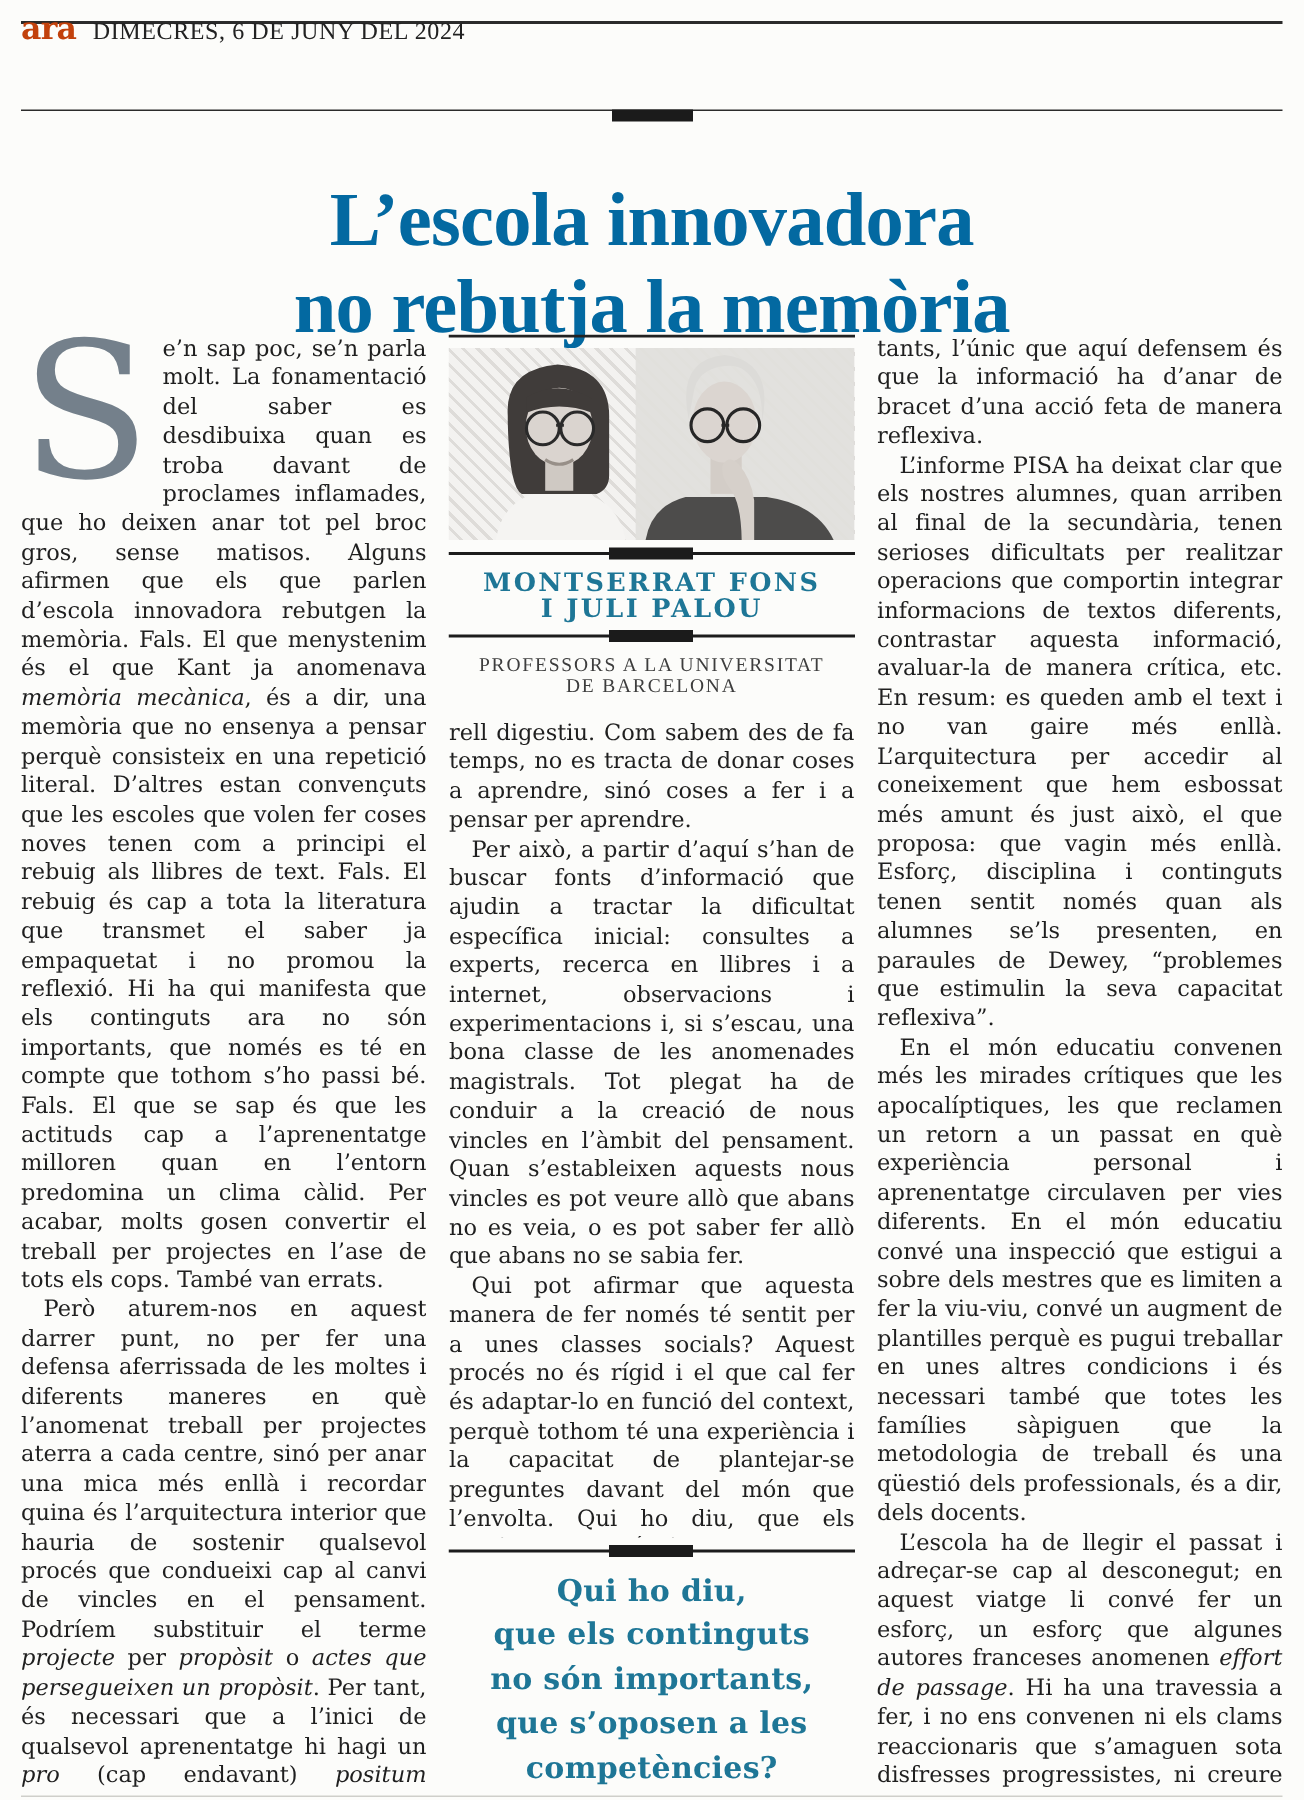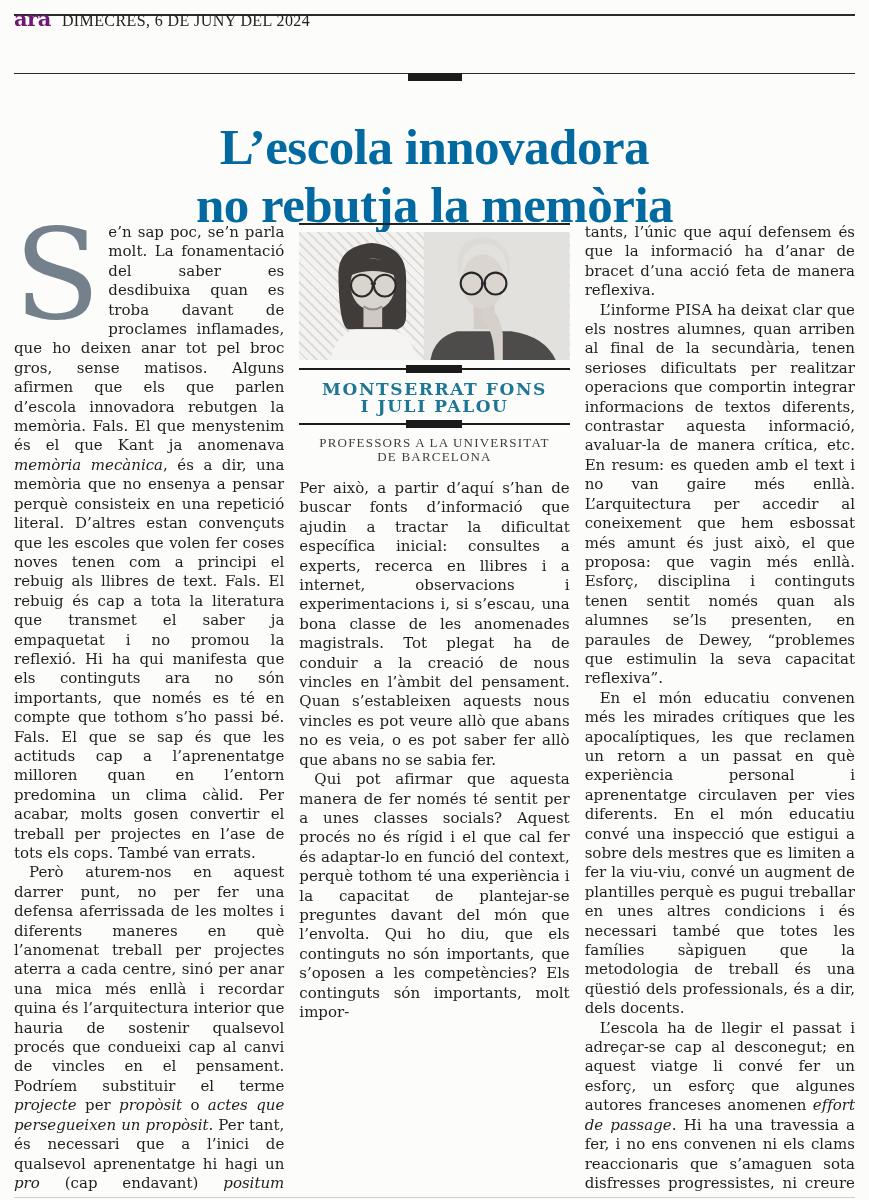--- a/index.html
+++ b/index.html
@@ -16,21 +16,21 @@
   }
 
   
   .masthead{
     position:absolute;top:0;left:14px;right:14px;height:16px;
     border-bottom:2px solid var(--rule-dark);
     white-space:nowrap;
   }
   .brand{
     font-weight:bold;font-size:21px;line-height:14px;letter-spacing:-0.5px;
-    display:inline-block;vertical-align:baseline;color:#701a75;margin-top:12px;
+    display:inline-block;vertical-align:baseline;color:#c2410c;margin-top:12px;
   }
   .mast-date{
     font-family:"Liberation Serif", serif;
     font-size:16px;line-height:14px;letter-spacing:0.4px;
     display:inline-block;vertical-align:baseline;margin-left:6px;color:#222;
   }
 
   
   .article-rule{
     position:absolute;top:73px;left:14px;right:14px;height:0;
@@ -154,24 +154,29 @@
         <path d="M196,128 L196,100 Q194,86 186,77 Q180,71 176,77 Q174,84 180,92 Q188,101 188,128 Z" fill="#d6d0ca"></path>
       </svg>
     </div>
 
     <div class="bar-rule"></div>
     <div class="authors">MONTSERRAT FONS<br>I JULI PALOU</div>
     <div class="bar-rule"></div>
     <div class="role">PROFESSORS A LA UNIVERSITAT<br>DE BARCELONA</div>
 
     <div class="col2-text">
+        <p><span>rell digestiu. Com sabem des de fa temps, no es tracta de donar coses a aprendre, sinó coses a fer i a pensar per aprendre.</span></p>
         <p><span>Per això, a partir d’aquí s’han de buscar fonts d’informació que ajudin a tractar la dificultat específica inicial: consultes a experts, recerca en llibres i a internet, observacions i experimentacions i, si s’escau, una bona classe de les anomenades magistrals. Tot plegat ha de conduir a la creació de nous vincles en l’àmbit del pensament. Quan s’estableixen aquests nous vincles es pot veure allò que abans no es veia, o es pot saber fer allò que abans no se sabia fer.</span></p>
         <p><span>Qui pot afirmar que aquesta manera de fer només té sentit per a unes classes socials? Aquest procés no és rígid i el que cal fer és adaptar-lo en funció del context, perquè tothom té una experiència i la capacitat de plantejar-se preguntes davant del món que l’envolta. Qui ho diu, que els continguts no són importants, que s’oposen a les competències? Els continguts són importants, molt impor-</span></p>
       </div>
 
+    <div class="pullquote">
+      <div class="bar-rule"></div>
+      <div class="quote">Qui ho diu,<br>que els continguts<br>no són importants,<br>que s’oposen a les<br>competències?</div>
+    </div>
   </div>
 
   <div class="col">
     <div style="display:contents"><p><span>tants, l’únic que aquí defensem és que la informació ha d’anar de bracet d’una acció feta de manera reflexiva.</span></p><p><span>L’informe PISA ha deixat clar que els nostres alumnes, quan arriben al final de la secundària, tenen serioses dificultats per realitzar operacions que comportin integrar informacions de textos diferents, contrastar aquesta informació, avaluar-la de manera crítica, etc. En resum: es queden amb el text i no van gaire més enllà. L’arquitectura per accedir al coneixement que hem esbossat més amunt és just això, el que proposa: que vagin més enllà. Esforç, disciplina i continguts tenen sentit només quan als alumnes se’ls presenten, en paraules de Dewey, “problemes que estimulin la seva capacitat reflexiva”.</span></p><p><span>En el món educatiu convenen més les mirades crítiques que les apocalíptiques, les que reclamen un retorn a un passat en què experiència personal i aprenentatge circulaven per vies diferents. En el món educatiu convé una inspecció que estigui a sobre dels mestres que es limiten a fer la viu-viu, convé un augment de plantilles perquè es pugui treballar en unes altres condicions i és necessari també que totes les famílies sàpiguen que la metodologia de treball és una qüestió dels professionals, és a dir, dels docents.</span></p><p><span>L’escola ha de llegir el passat i adreçar-se cap al desconegut; en aquest viatge li convé fer un esforç, un esforç que algunes autores franceses anomenen </span><em>effort de passage</em><span>. Hi ha una travessia a fer, i no ens convenen ni els clams reaccionaris que s’amaguen sota disfresses progressistes, ni creure de manera acrítica que el que és nou, perquè és nou, és millor. Fonamentem el saber, contrastem-lo, compartim-lo i situem l’escola en el centre de les prioritats socials i polítiques. I recordem sempre que hi ha escola perquè tothom pugui fer camí i madurar i donar fruit.</span></p></div>
   </div>
 
 </div>
 
 <div class="bottom-rule"></div>
 

